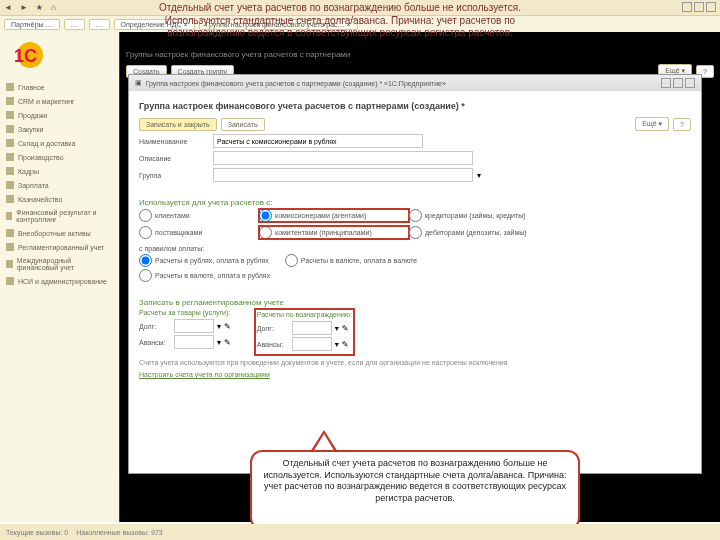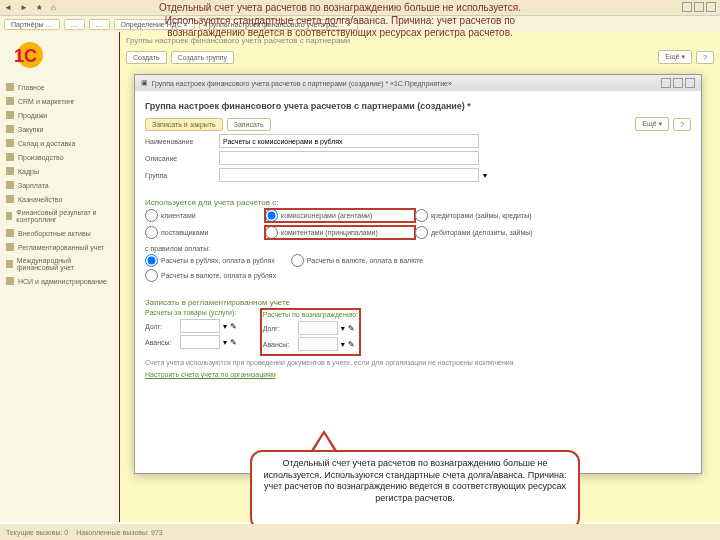--- a/index.html
+++ b/index.html
@@ -7,33 +7,33 @@
   .menubar { height: 16px; background: #f3e9c9; border-bottom: 1px solid #ccc; display: flex; align-items: center; padding: 0 4px; gap: 8px; color: #555; font-size: 8px; }
   .menubar .spacer { flex: 1; }
   .tabsrow { height: 16px; background: #f8f3dc; display: flex; align-items: center; gap: 4px; padding: 0 4px; font-size: 7px; color: #555; }
   .tab { background: #fff; border: 1px solid #d4c98e; padding: 1px 6px; white-space: nowrap; border-radius: 2px; }
   .tab.active { background: #fffbe8; }
   .main { display: flex; height: calc(100% - 50px); }
   .sidebar { width: 120px; background: #faf6e4; border-right: 1px solid #7f1d1d; padding: 4px 0; }
   .logo { width: 45px; height: 34px; margin: 2px 0 6px 6px; }
   .navitem { display: flex; align-items: center; gap: 4px; padding: 3px 6px; color: #6a6550; font-size: 7px; cursor: pointer; }
   .navitem .dot { width: 8px; height: 8px; background: #bbb082; }
-  .content { flex: 1; background: #fef9c3; position: relative; padding: 2px 6px; }
+  .content { flex: 1; background: #000000; position: relative; padding: 16px 6px; }
   .breadcrumb { color: #888; font-size: 8px; padding: 2px 0; }
   .toolbar { display: flex; gap: 4px; padding: 3px 0; align-items: center; }
   .btn { background: #fff; border: 1px solid #c8c090; color: #6a6550; padding: 2px 6px; font-size: 7px; border-radius: 2px; }
-  .modal { position: absolute; left: 14px; top: 42px; right: 18px; height: 400px; background: #fff; border: 1px solid #999; box-shadow: 0 2px 10px rgba(0,0,0,0.25); }
+  .modal { position: absolute; left: 8px; top: 42px; right: 18px; height: 400px; background: #fff; border: 1px solid #999; box-shadow: 0 2px 10px rgba(0,0,0,0.25); }
   .modal-title { height: 16px; background: linear-gradient(#eee,#ddd); display: flex; align-items: center; padding: 0 6px; color: #555; font-size: 7px; gap: 4px; }
   .modal-title .spacer { flex: 1; }
   .modal-body { padding: 6px 10px; }
   .modal-h { font-weight: bold; color: #444; font-size: 9px; margin: 4px 0 6px; }
   .row { display: flex; align-items: center; gap: 4px; margin: 3px 0; }
   .lbl { width: 70px; color: #555; font-size: 7px; }
   .inp { border: 1px solid #c8c8c8; height: 14px; font-size: 7px; padding: 0 3px; }
-  .inp.v1 { width: 260px; }
+  .inp.v1 { width: 210px; }
   .inp.v2 { width: 260px; }
   .inp.sm { width: 40px; }
   .section-green { color: #5a8a3a; font-size: 8px; margin: 16px 0 2px; }
   .radiogrid { display: grid; grid-template-columns: 120px 150px 160px; row-gap: 4px; margin: 2px 0 6px; font-size: 7px; color: #555; }
   .radiogrid label { display: flex; align-items: center; gap: 3px; }
   .hlred { outline: 2px solid #c0392b; outline-offset: -1px; }
   .payopt { font-size: 7px; color: #555; display: flex; gap: 16px; margin: 2px 0; }
   .payopt label { display: flex; align-items: center; gap: 3px; }
   .acctcols { display: flex; gap: 24px; margin-top: 2px; }
   .acctcol { }

